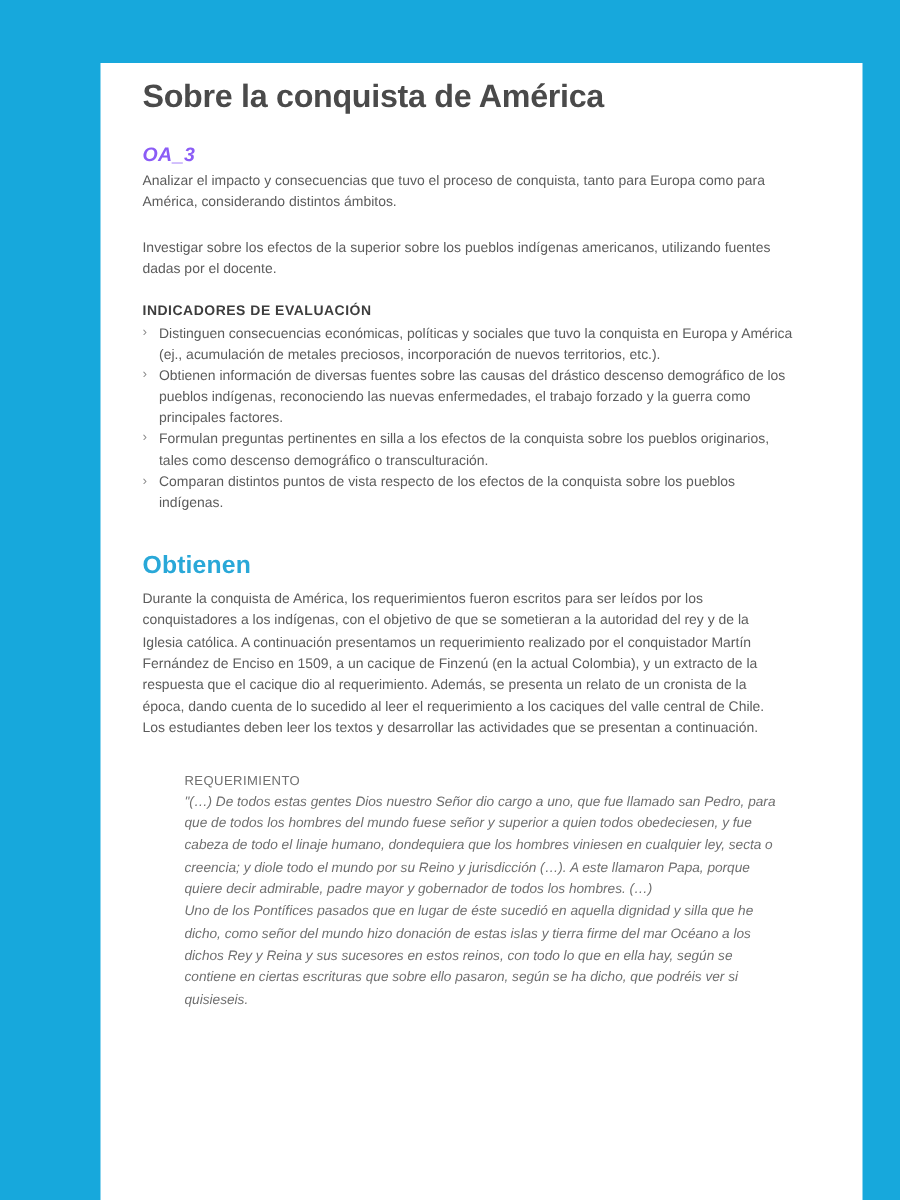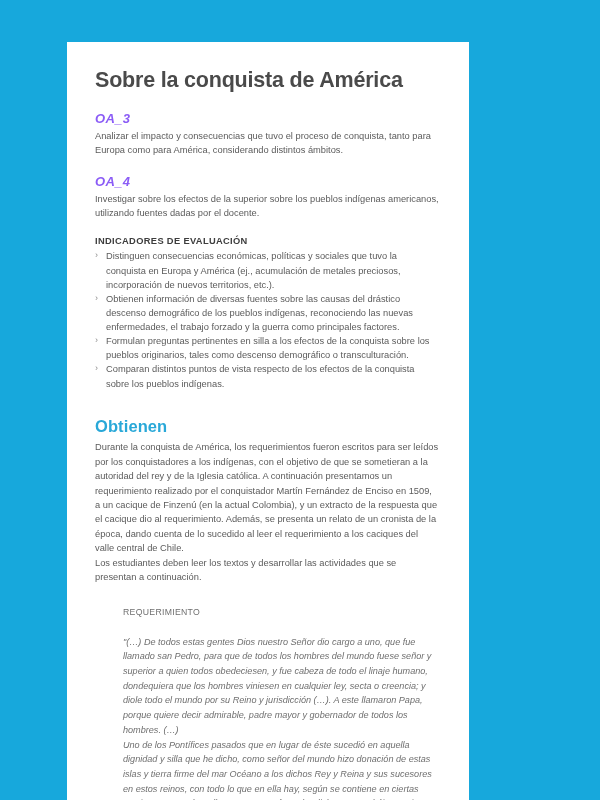--- a/index.html
+++ b/index.html
@@ -16,25 +16,25 @@
   #page {
     position: relative;
     width: 600px;
     height: 800px;
     background: #17a8dc;
   }
   #card {
     position: absolute;
     left: 67px;
     top: 42px;
-    width: 402px;
+    width: 508px;
     bottom: 0;
     background: #ffffff;
     box-sizing: border-box;
-    padding: 26px 30px 0 28px;
+    padding: 10px 30px 0 28px;
     overflow: hidden;
   }
   .doc-title {
     font-size: 21.5px;
     font-weight: bold;
     color: #4a4a4a;
     letter-spacing: -0.2px;
     margin: 0 0 18px 0;
     line-height: 1.15;
   }
@@ -102,21 +102,21 @@
     max-width: 424px;
   }
   .quote-block {
     margin-top: 22px;
     margin-left: 28px;
   }
   .quote-label {
     font-size: 8.7px;
     color: #6f6f6f;
     letter-spacing: 0.3px;
-    margin: 0 0 18px 0;
+    margin: 0 0 2px 0;
   }
   .quote-block p.quote-text {
     font-size: 9.1px;
     font-style: italic;
     color: #6f6f6f;
     line-height: 1.62;
     margin: 0;
     max-width: 400px;
   }
 </style>
@@ -127,21 +127,20 @@
   <div id="card">
 
     <h1 class="doc-title">Sobre la conquista de América</h1>
 
     <div class="oa-block">
       <div class="oa-heading">OA_3</div>
       <p class="oa-body">Analizar el impacto y consecuencias que tuvo el proceso de conquista, tanto para Europa como para América, considerando distintos ámbitos.</p>
     </div>
 
     <div class="oa-block">
-      <div class="oa-heading">OA_4</div>
       <p class="oa-body">Investigar sobre los efectos de la superior sobre los pueblos indígenas americanos, utilizando fuentes dadas por el docente.</p>
     </div>
 
     <div class="section-heading">INDICADORES DE EVALUACIÓN</div>
     <ul class="indicators">
       <li>
         <span class="chev">›</span>
         <span>Distinguen consecuencias económicas, políticas y sociales que tuvo la conquista en Europa y América (ej., acumulación de metales preciosos, incorporación de nuevos territorios, etc.).</span>
       </li>
       <li>

